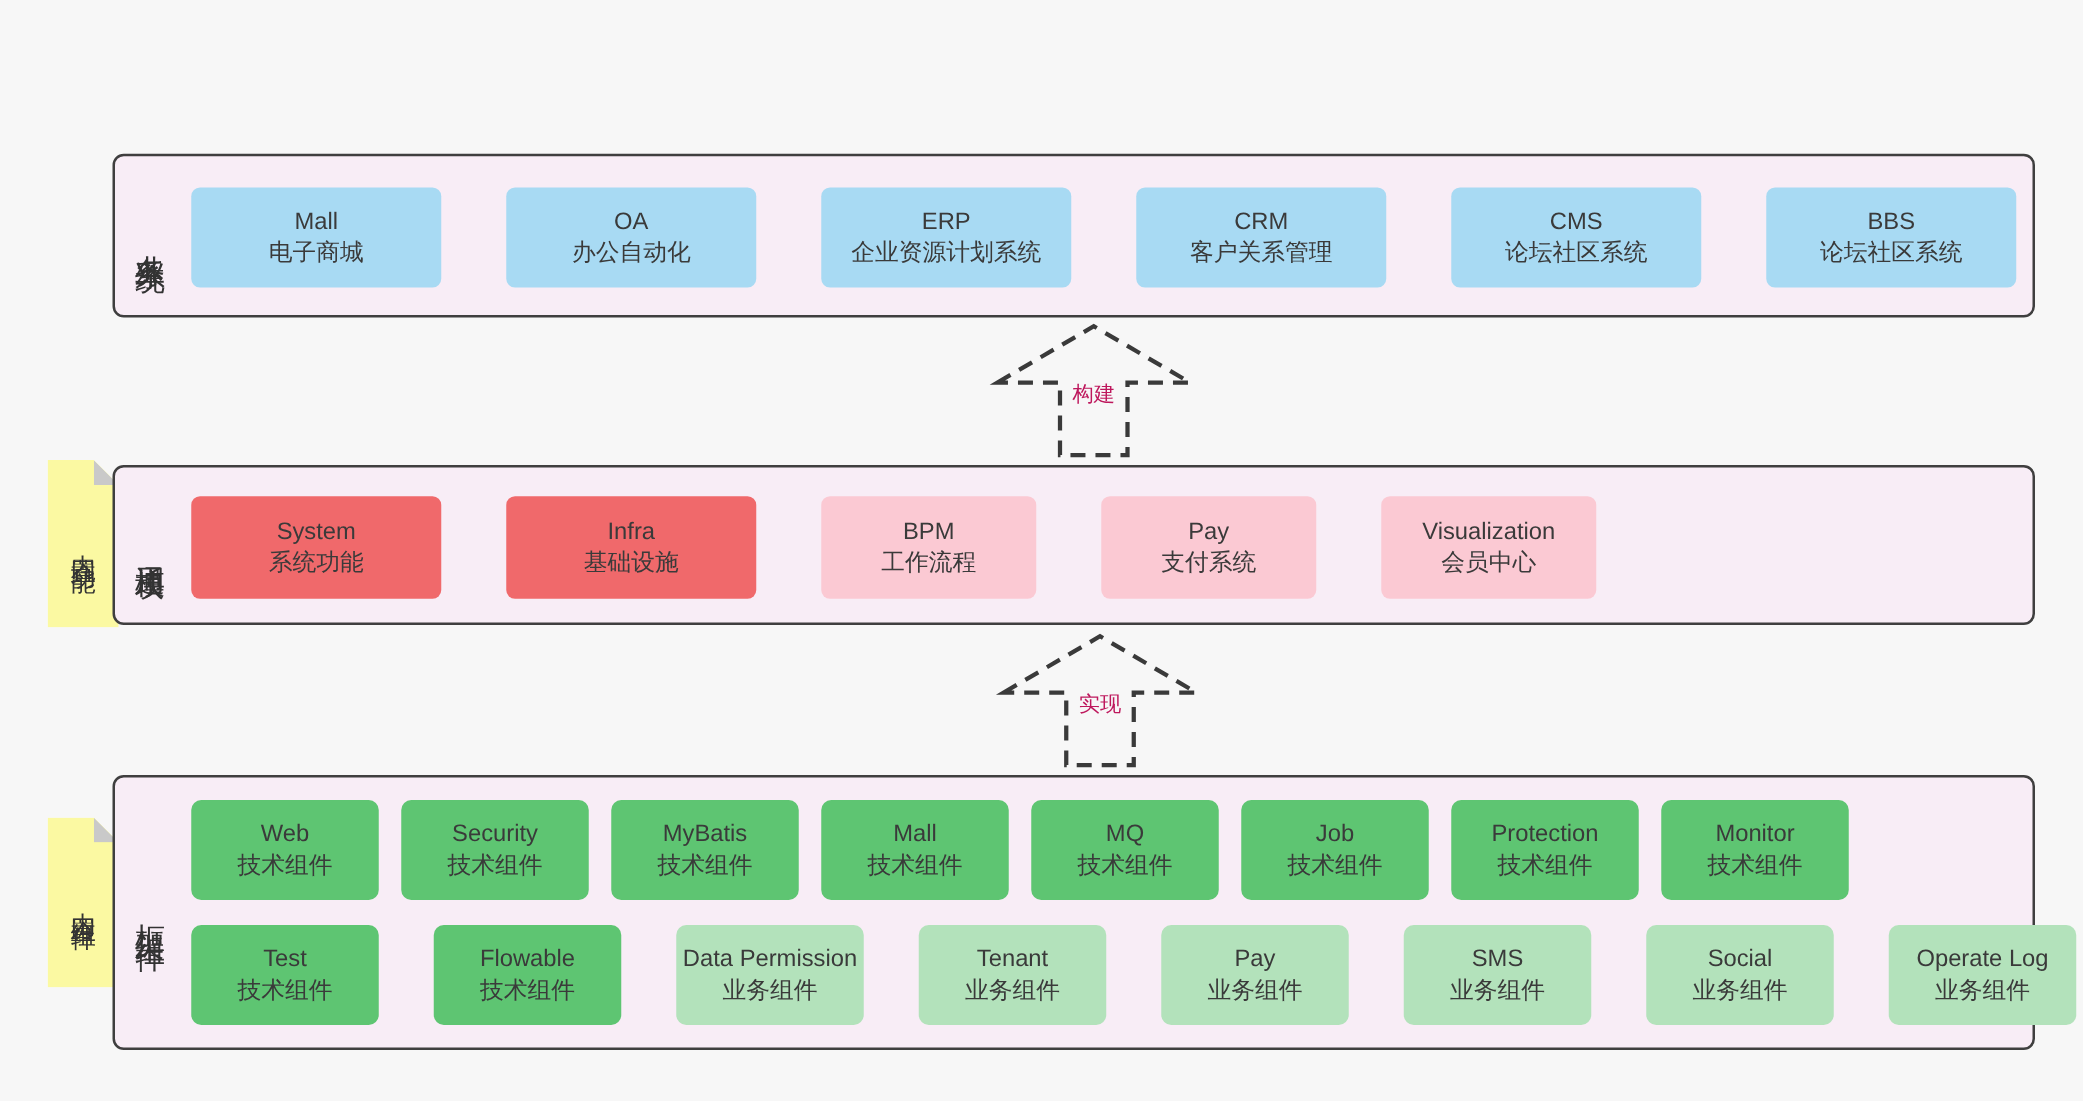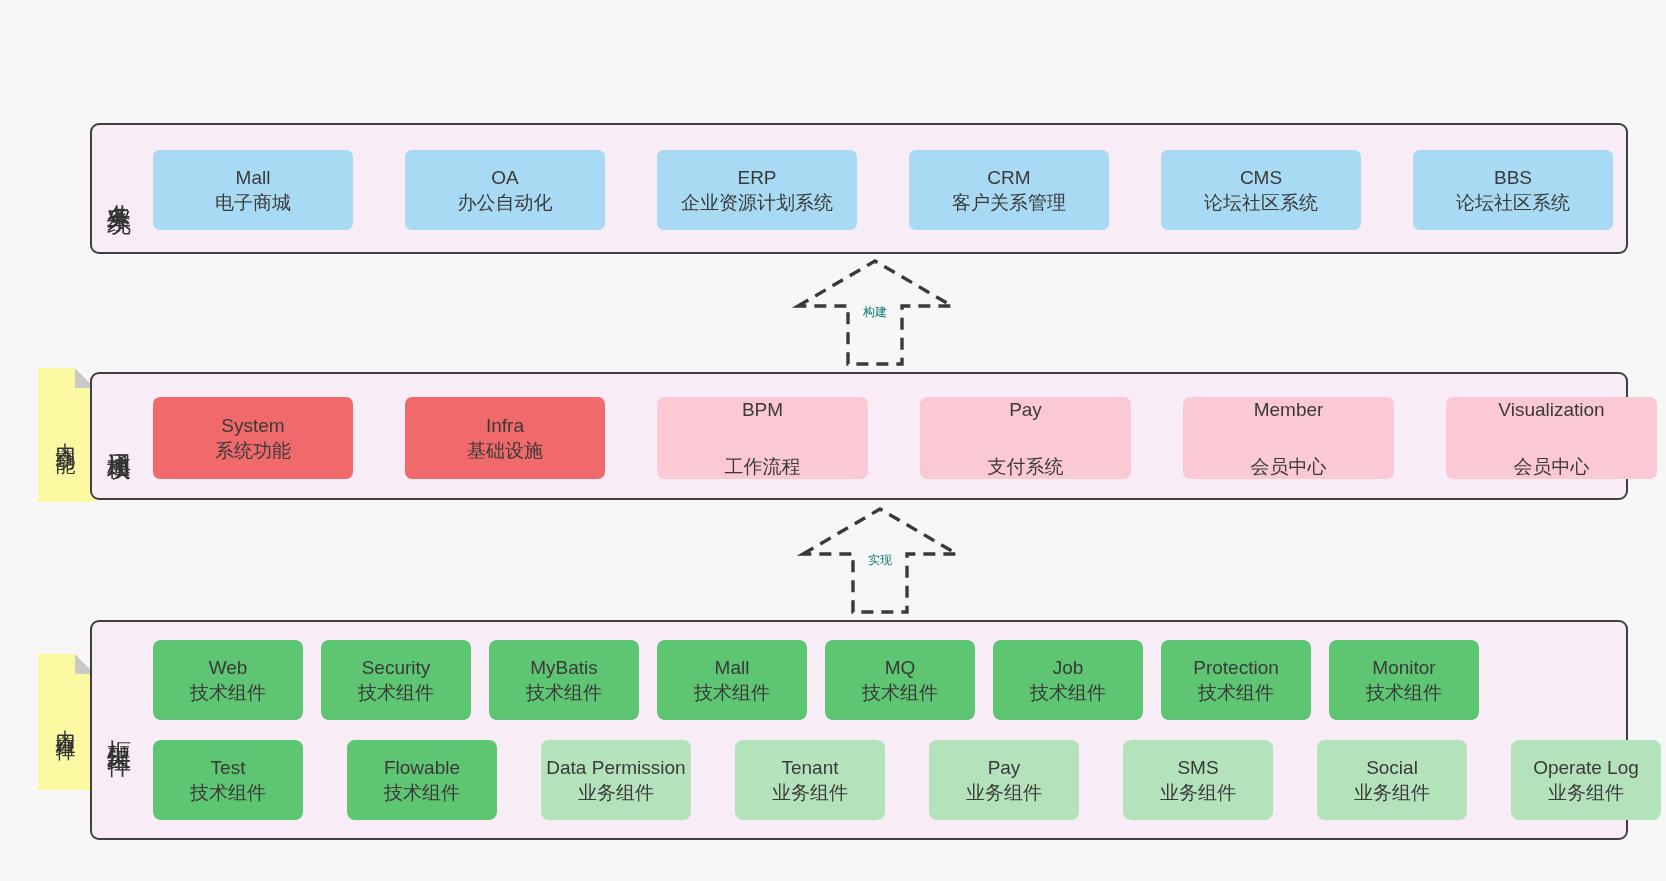--- a/index.html
+++ b/index.html
@@ -63,21 +63,21 @@
     align-items: center;
     justify-content: center;
     text-align: center;
     border-radius: 7px;
     font-size: 19px;
     line-height: 1.34;
     color: #3a3a3a;
   }
   .box.blue       { width: 200px; height: 80px; background: #a8daf3; }
   .box.red        { width: 200px; height: 82px; background: #f0696b; }
-  .box.pink       { width: 211px; height: 82px; background: #fbc9d3; justify-content: space-between; }
+  .box.pink       { width: 172px; height: 82px; background: #fbc9d3; }
   .box.green      { width: 150px; height: 80px; background: #5ec572; border-radius: 8px; }
   .box.lightgreen { width: 150px; height: 80px; background: #b3e2bb; border-radius: 8px; }
   .box-title, .box-subtitle { width: 100%; }
 
   
   .sticky {
     position: absolute;
     left: 38px;
     width: 57px;
     background: #fbf9a2;
@@ -118,23 +118,23 @@
   .arrow-0 { left: 790px; top: 256px; }
   .arrow-1 { left: 795px; top: 504px; }
   .arrow svg { position: absolute; inset: 0; }
   .arrow-label {
     position: absolute;
     left: 50%;
     top: 48px;
     transform: translateX(-50%);
     background: #f7f7f7;
     padding: 1px 4px;
-    font-size: 12px;
+    font-size: 17px;
     line-height: 1.25;
-    color: #0f766e;
+    color: #be185d;
     white-space: nowrap;
   }
 </style>
 </head>
 <body>
 
 <div id="stage">
     <section class="band band-business">
       <div class="band-label">业务系统</div>
       <div class="row row-0">
@@ -181,24 +181,20 @@
         </div>
         <div class="box pink">
           <div class="box-title">BPM</div>
           <div class="box-subtitle">工作流程</div>
         </div>
         <div class="box pink">
           <div class="box-title">Pay</div>
           <div class="box-subtitle">支付系统</div>
         </div>
         <div class="box pink">
-          <div class="box-title">Member</div>
-          <div class="box-subtitle">会员中心</div>
-        </div>
-        <div class="box pink">
           <div class="box-title">Visualization</div>
           <div class="box-subtitle">会员中心</div>
         </div>
       </div>
     </section>
     <div class="sticky sticky-components">
       <div class="fold"></div>
       <div class="sticky-label">内置组件</div>
     </div>
     <section class="band band-components">

